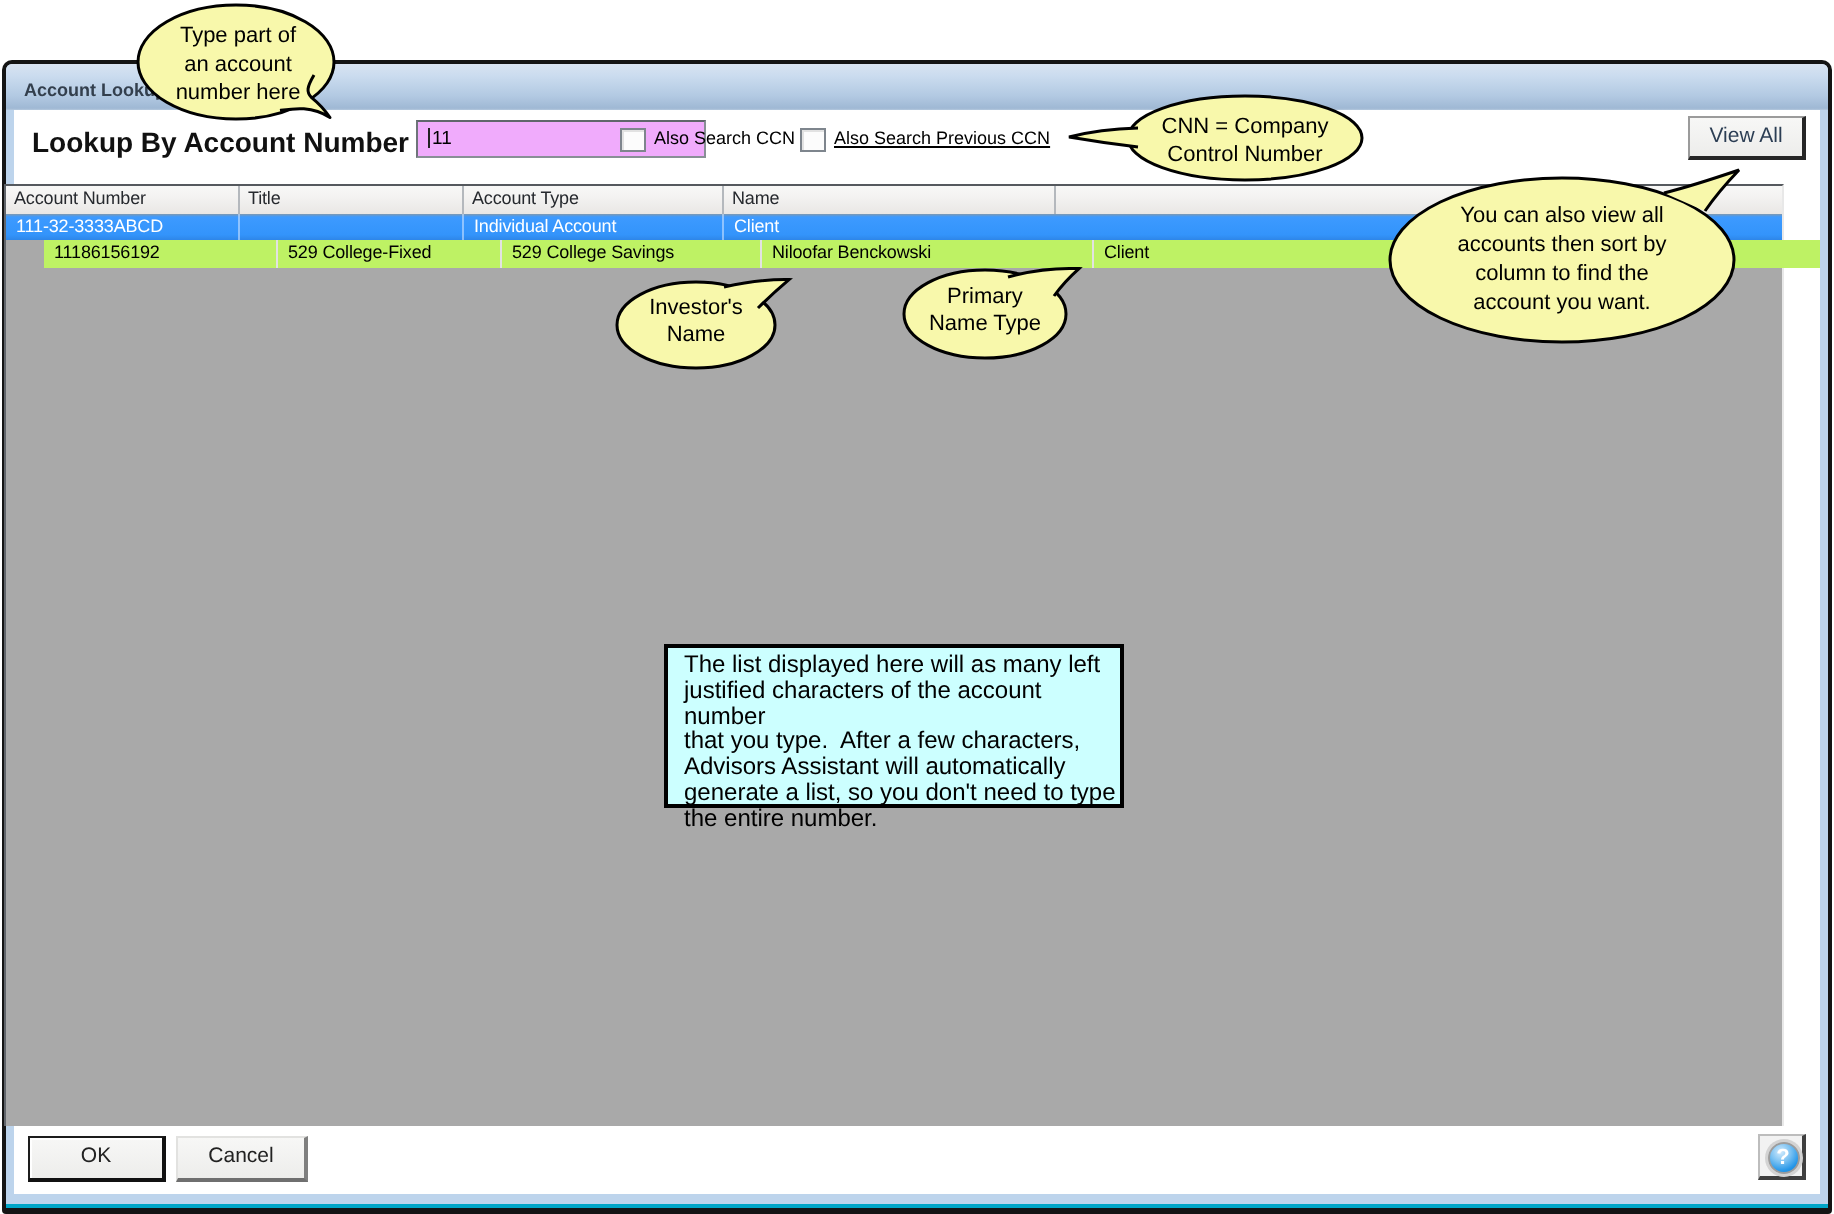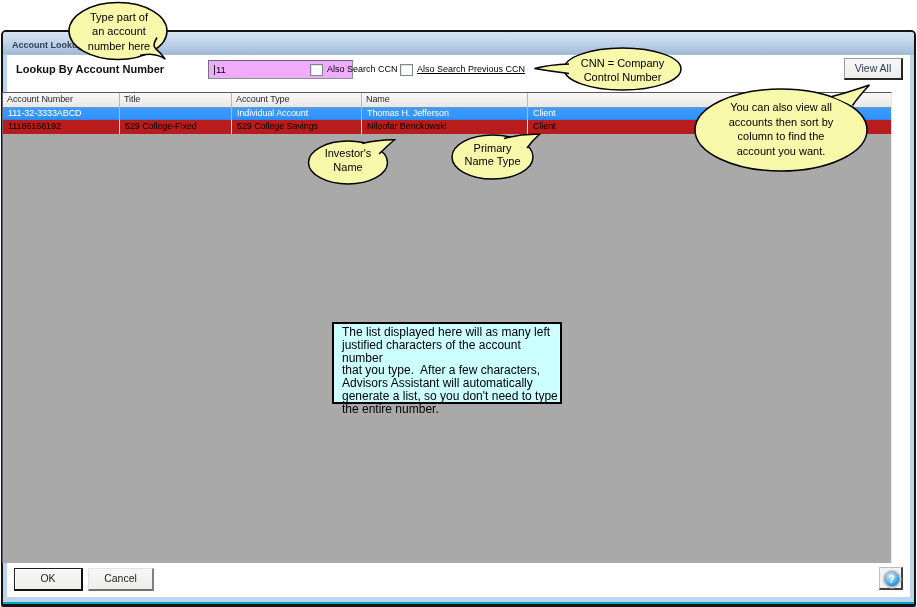--- a/index.html
+++ b/index.html
@@ -14,21 +14,21 @@
               border-radius:3px 3px 0 0;}
   #teal{left:3px;top:601.5px;width:911px;height:2.3px;background:#00a6c8;}
   #titlebar{left:3px;top:32px;width:911px;height:23px;
             background:linear-gradient(to bottom,#d8e3f1 0%,#cbdcef 25%,#b2c9e2 70%,#9fb8d4 96%,#b4c8dd 100%);
             border-radius:3px 3px 0 0;
             font-weight:bold;font-size:9px;color:#333f4d;line-height:27px;
             padding-left:9px;box-sizing:border-box;}
   #content{left:7px;top:55px;width:903px;height:542px;background:#ffffff;}
 
   
-  #lbl-lookup{left:16px;top:63px;font-weight:bold;font-size:11px;color:#111;}
+  #lbl-lookup{left:16px;top:63px;font-weight:bold;font-size:14px;color:#111;}
   #inp{left:160px;top:60px;width:145px;height:19px;box-sizing:border-box;
        background:#f0abfc;border:1px solid #898f96;border-top-color:#60666c;border-left-color:#6e747a;
        font-size:9.5px;color:#000;line-height:17px;padding-left:5px;margin-left:48px;}
   .cb{width:12.5px;height:12.5px;box-sizing:border-box;background:#fcfcfc;border:1px solid #7e858d;top:63.5px;box-shadow:inset 1px 1px 0 rgba(0,0,0,0.10);}
   #cb1{left:310px;}
   #cb2{left:400px;}
   .cblbl{top:64px;font-size:9px;color:#000;}
   #cbl1{left:327px;}
   #cbl2{left:417px;text-decoration:underline;}
 
@@ -54,21 +54,21 @@
          border-top:1.5px solid #55595e;border-left:1.5px solid #60646a;
          border-right:1px solid #e8e8e8;
          background:#a9a9a9;}
   #thead{position:absolute;left:0;top:0;width:100%;height:13.5px;display:flex;
          background:linear-gradient(to bottom,#f8f8f7 0%,#f3f2f1 40%,#e9e7e5 100%);
          box-sizing:border-box;}
   .hc{box-sizing:border-box;border-right:1px solid #b4b8bd;font-size:9px;color:#26292e;letter-spacing:-0.08px;
       line-height:12px;padding-left:4px;overflow:hidden;white-space:nowrap;}
   .row{position:absolute;left:0;width:100%;height:13px;display:flex;}
   #row1{top:13.5px;height:13.5px;background:linear-gradient(to bottom,#7f99b0 0,#3d9aff 1.5px,#3394fb 80%,#2e86e8 100%);color:#fff;justify-content:flex-end;}
-  #row2{top:27px;height:13.5px;background:#b91c1c;color:#000;}
+  #row2{top:27px;height:13.5px;background:#bef264;color:#000;margin-left:19px;}
   .rc{box-sizing:border-box;font-size:9px;line-height:13.5px;padding-left:5px;letter-spacing:-0.08px;
       overflow:hidden;white-space:nowrap;}
   #row1 .rc{border-right:1px solid rgba(215,232,255,0.55);}
   #row2 .rc{border-right:1px solid #e2e2e2;}
   .c1{width:117px;}.c2{width:112px;}.c3{width:130px;}.c4{width:166px;}.c5{flex:1;border-right:none!important;}
 
   
   #note{left:332px;top:322px;width:230px;height:82px;box-sizing:border-box;
         background:#ccffff;border:2px solid #000;font-size:12px;line-height:12.75px;
         color:#000;padding:2px 0 0 8px;}
@@ -99,21 +99,20 @@
     <div id="thead">
       <div class="hc c1">Account Number</div>
       <div class="hc c2">Title</div>
       <div class="hc c3">Account Type</div>
       <div class="hc c4">Name</div>
     </div>
     <div class="row" id="row1">
       <div class="rc c1">111-32-3333ABCD</div>
       <div class="rc c2"></div>
       <div class="rc c3">Individual Account</div>
-      <div class="rc c4">Thomas H. Jefferson</div>
       <div class="rc c5">Client</div>
     </div>
     <div class="row" id="row2">
       <div class="rc c1">11186156192</div>
       <div class="rc c2">529 College-Fixed</div>
       <div class="rc c3">529 College Savings</div>
       <div class="rc c4">Niloofar Benckowski</div>
       <div class="rc c5">Client</div>
     </div>
   </div>

